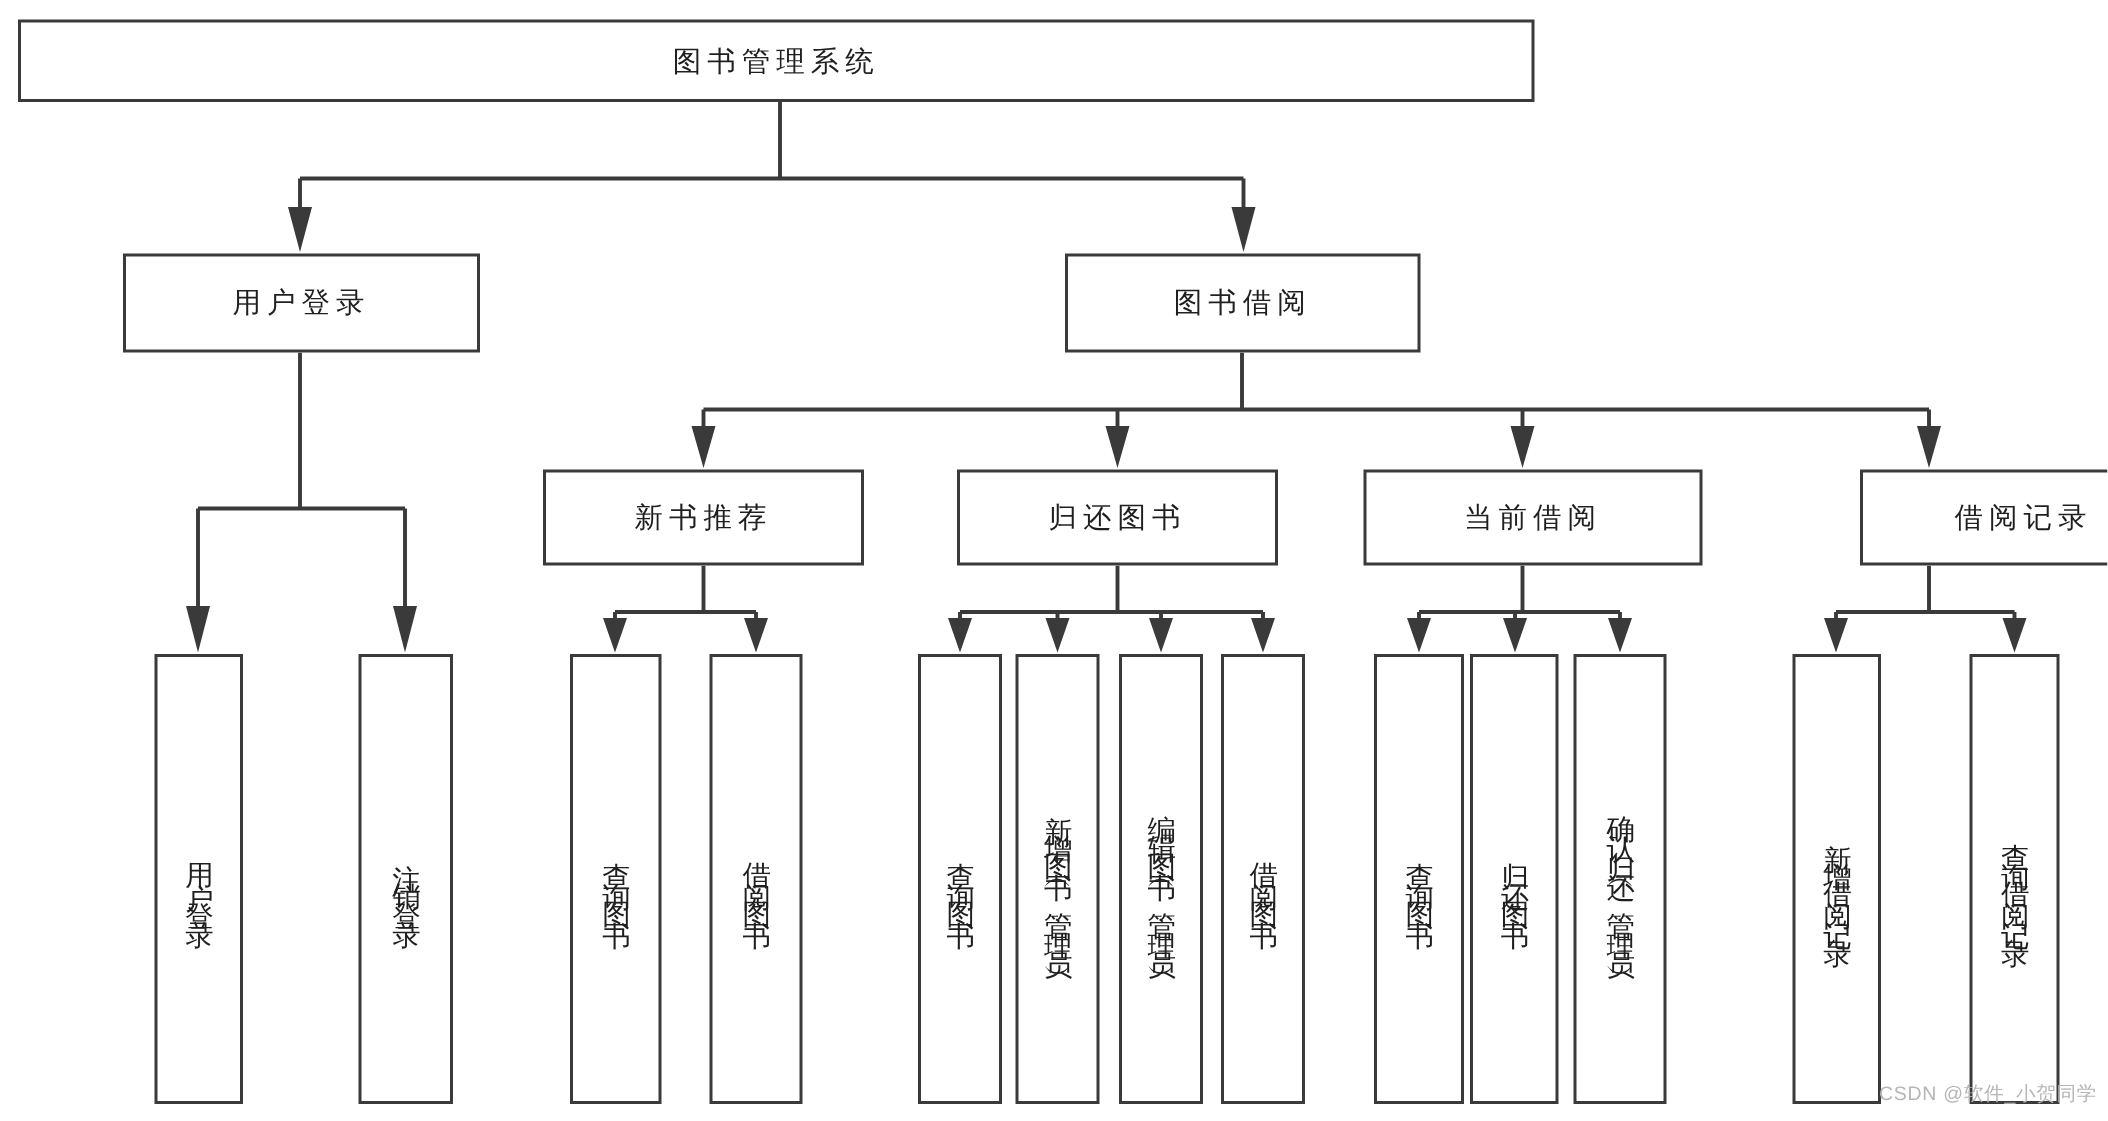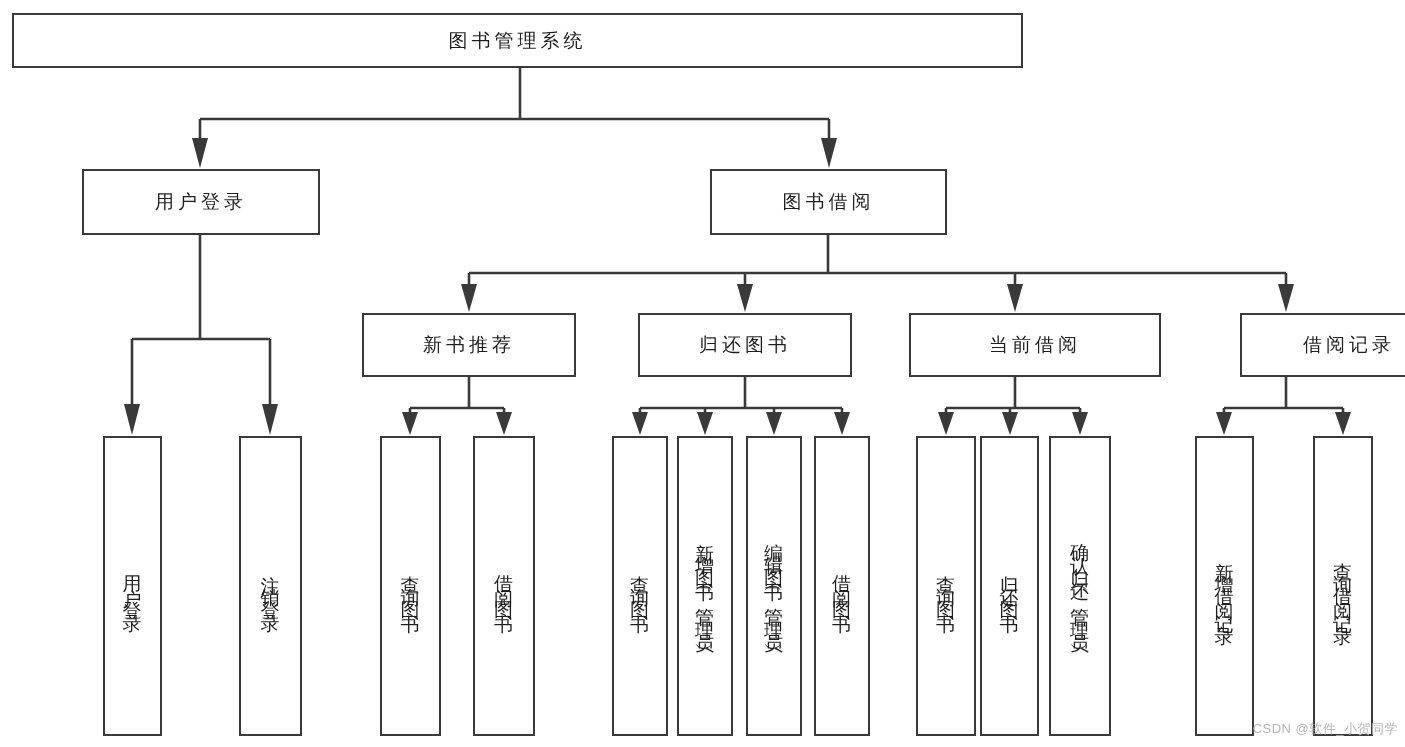--- a/index.html
+++ b/index.html
@@ -83,21 +83,21 @@
     </g>
   </svg>
 
   <div class="hbox" style="left:12px;top:13px;width:1011px;height:55px;">图书管理系统</div>
 
   <div class="hbox" style="left:82px;top:169px;width:238px;height:66px;">用户登录</div>
   <div class="hbox" style="left:710px;top:169px;width:237px;height:66px;">图书借阅</div>
 
   <div class="hbox" style="left:362px;top:313px;width:214px;height:64px;">新书推荐</div>
   <div class="hbox" style="left:638px;top:313px;width:214px;height:64px;">归还图书</div>
-  <div class="hbox" style="left:909px;top:313px;width:252px;height:64px;">当前借阅</div>
+  <div class="hbox" style="left:909px;top:313px;width:226px;height:64px;">当前借阅</div>
   <div class="hbox" style="left:1240px;top:313px;width:218px;height:64px;">借阅记录</div>
 
   <div class="vbox" style="left:103px;top:436px;width:59px;height:300px;">用户登录</div>
   <div class="vbox" style="left:239px;top:436px;width:63px;height:300px;">注销登录</div>
 
   <div class="vbox" style="left:380px;top:436px;width:61px;height:300px;">查询图书</div>
   <div class="vbox" style="left:473px;top:436px;width:62px;height:300px;">借阅图书</div>
 
   <div class="vbox" style="left:612px;top:436px;width:56px;height:300px;">查询图书</div>
   <div class="vbox" style="left:677px;top:436px;width:56px;height:300px;">新增图书（管理员）</div>

